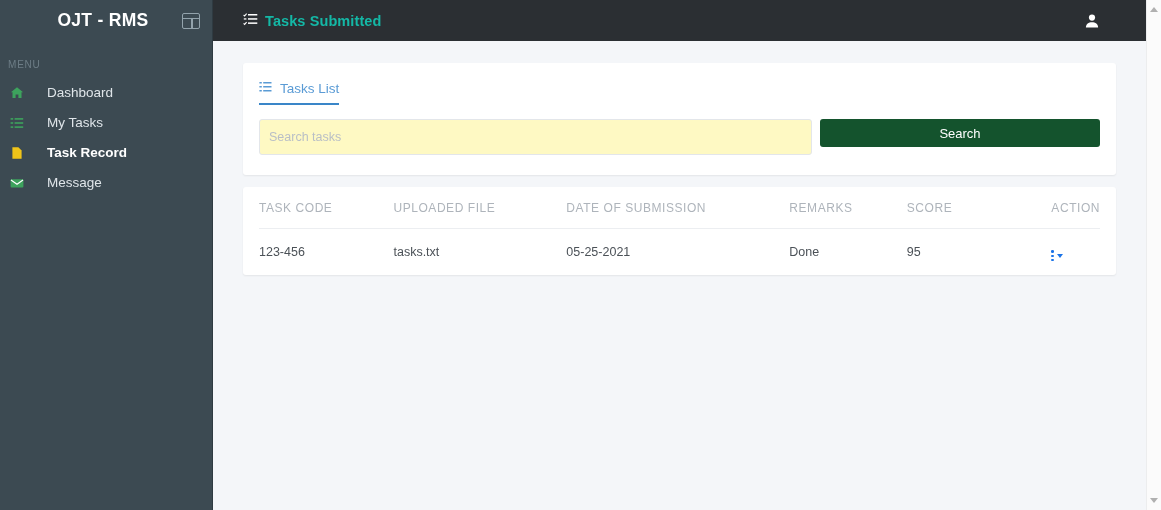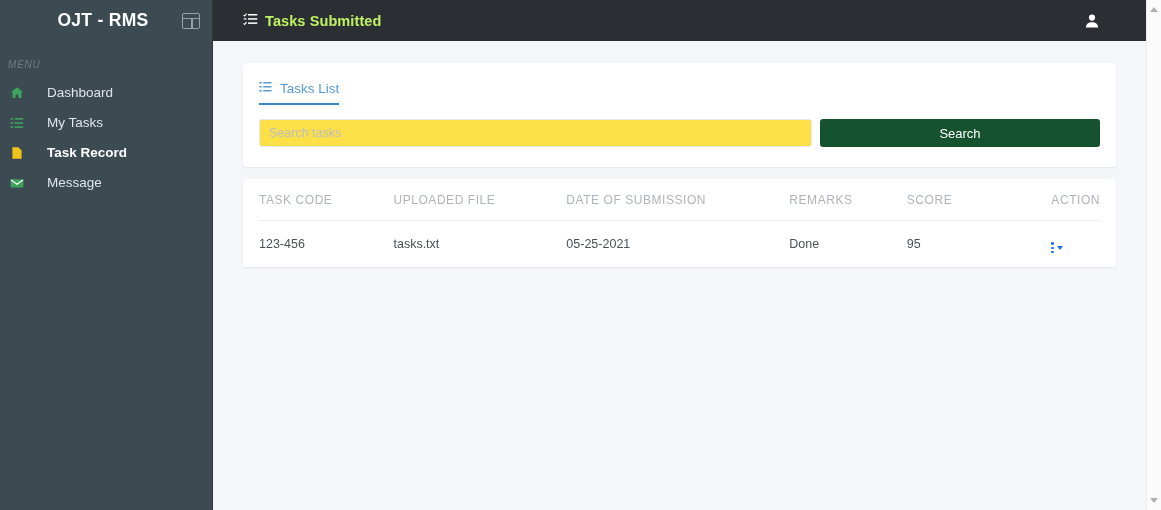--- a/index.html
+++ b/index.html
@@ -77,21 +77,20 @@
     left: 50%;
     width: 1.6px;
     background: #93a3ac;
   }
 
   .menu-label {
     font-size: 10px;
     color: #6d7d86;
     letter-spacing: .8px;
     padding: 18px 0 8px 8px;
-    font-style: italic;
   }
 
   .nav-item {
     display: flex;
     align-items: center;
     gap: 23px;
     padding: 8px 0 8px 10px;
     font-size: 13.5px;
     color: #dfe5e9;
     cursor: pointer;
@@ -123,21 +122,21 @@
     min-width: 0;
     position: relative;
   }
 
   .topbar {
     height: 41px;
     background: #2b2f33;
     display: flex;
     align-items: center;
     padding: 0 18px 0 30px;
-    color: #bef264;
+    color: #14b8a6;
     flex: 0 0 41px;
   }
 
   .topbar-title {
     font-size: 14.5px;
     font-weight: 700;
     display: flex;
     align-items: center;
     gap: 7px;
     letter-spacing: .1px;
@@ -189,28 +188,28 @@
   }
 
   .search-row {
     display: flex;
     gap: 8px;
     align-items: stretch;
   }
 
   .search-input {
     flex: 1;
-    height: 28px;
+    height: 36px;
     border: 1px solid #e3e6ea;
     border-radius: 3px;
     padding: 0 9px;
     font-size: 12.5px;
     font-family: "Liberation Sans", sans-serif;
     color: #55595d;
-    background: #fde047;
+    background: #fef9c3;
     outline: none;
   }
   .search-input::placeholder { color: #b9bfc6; }
 
   .search-button {
     width: 280px;
     height: 28px;
     background: #14532d;
     border: none;
     border-radius: 3px;

